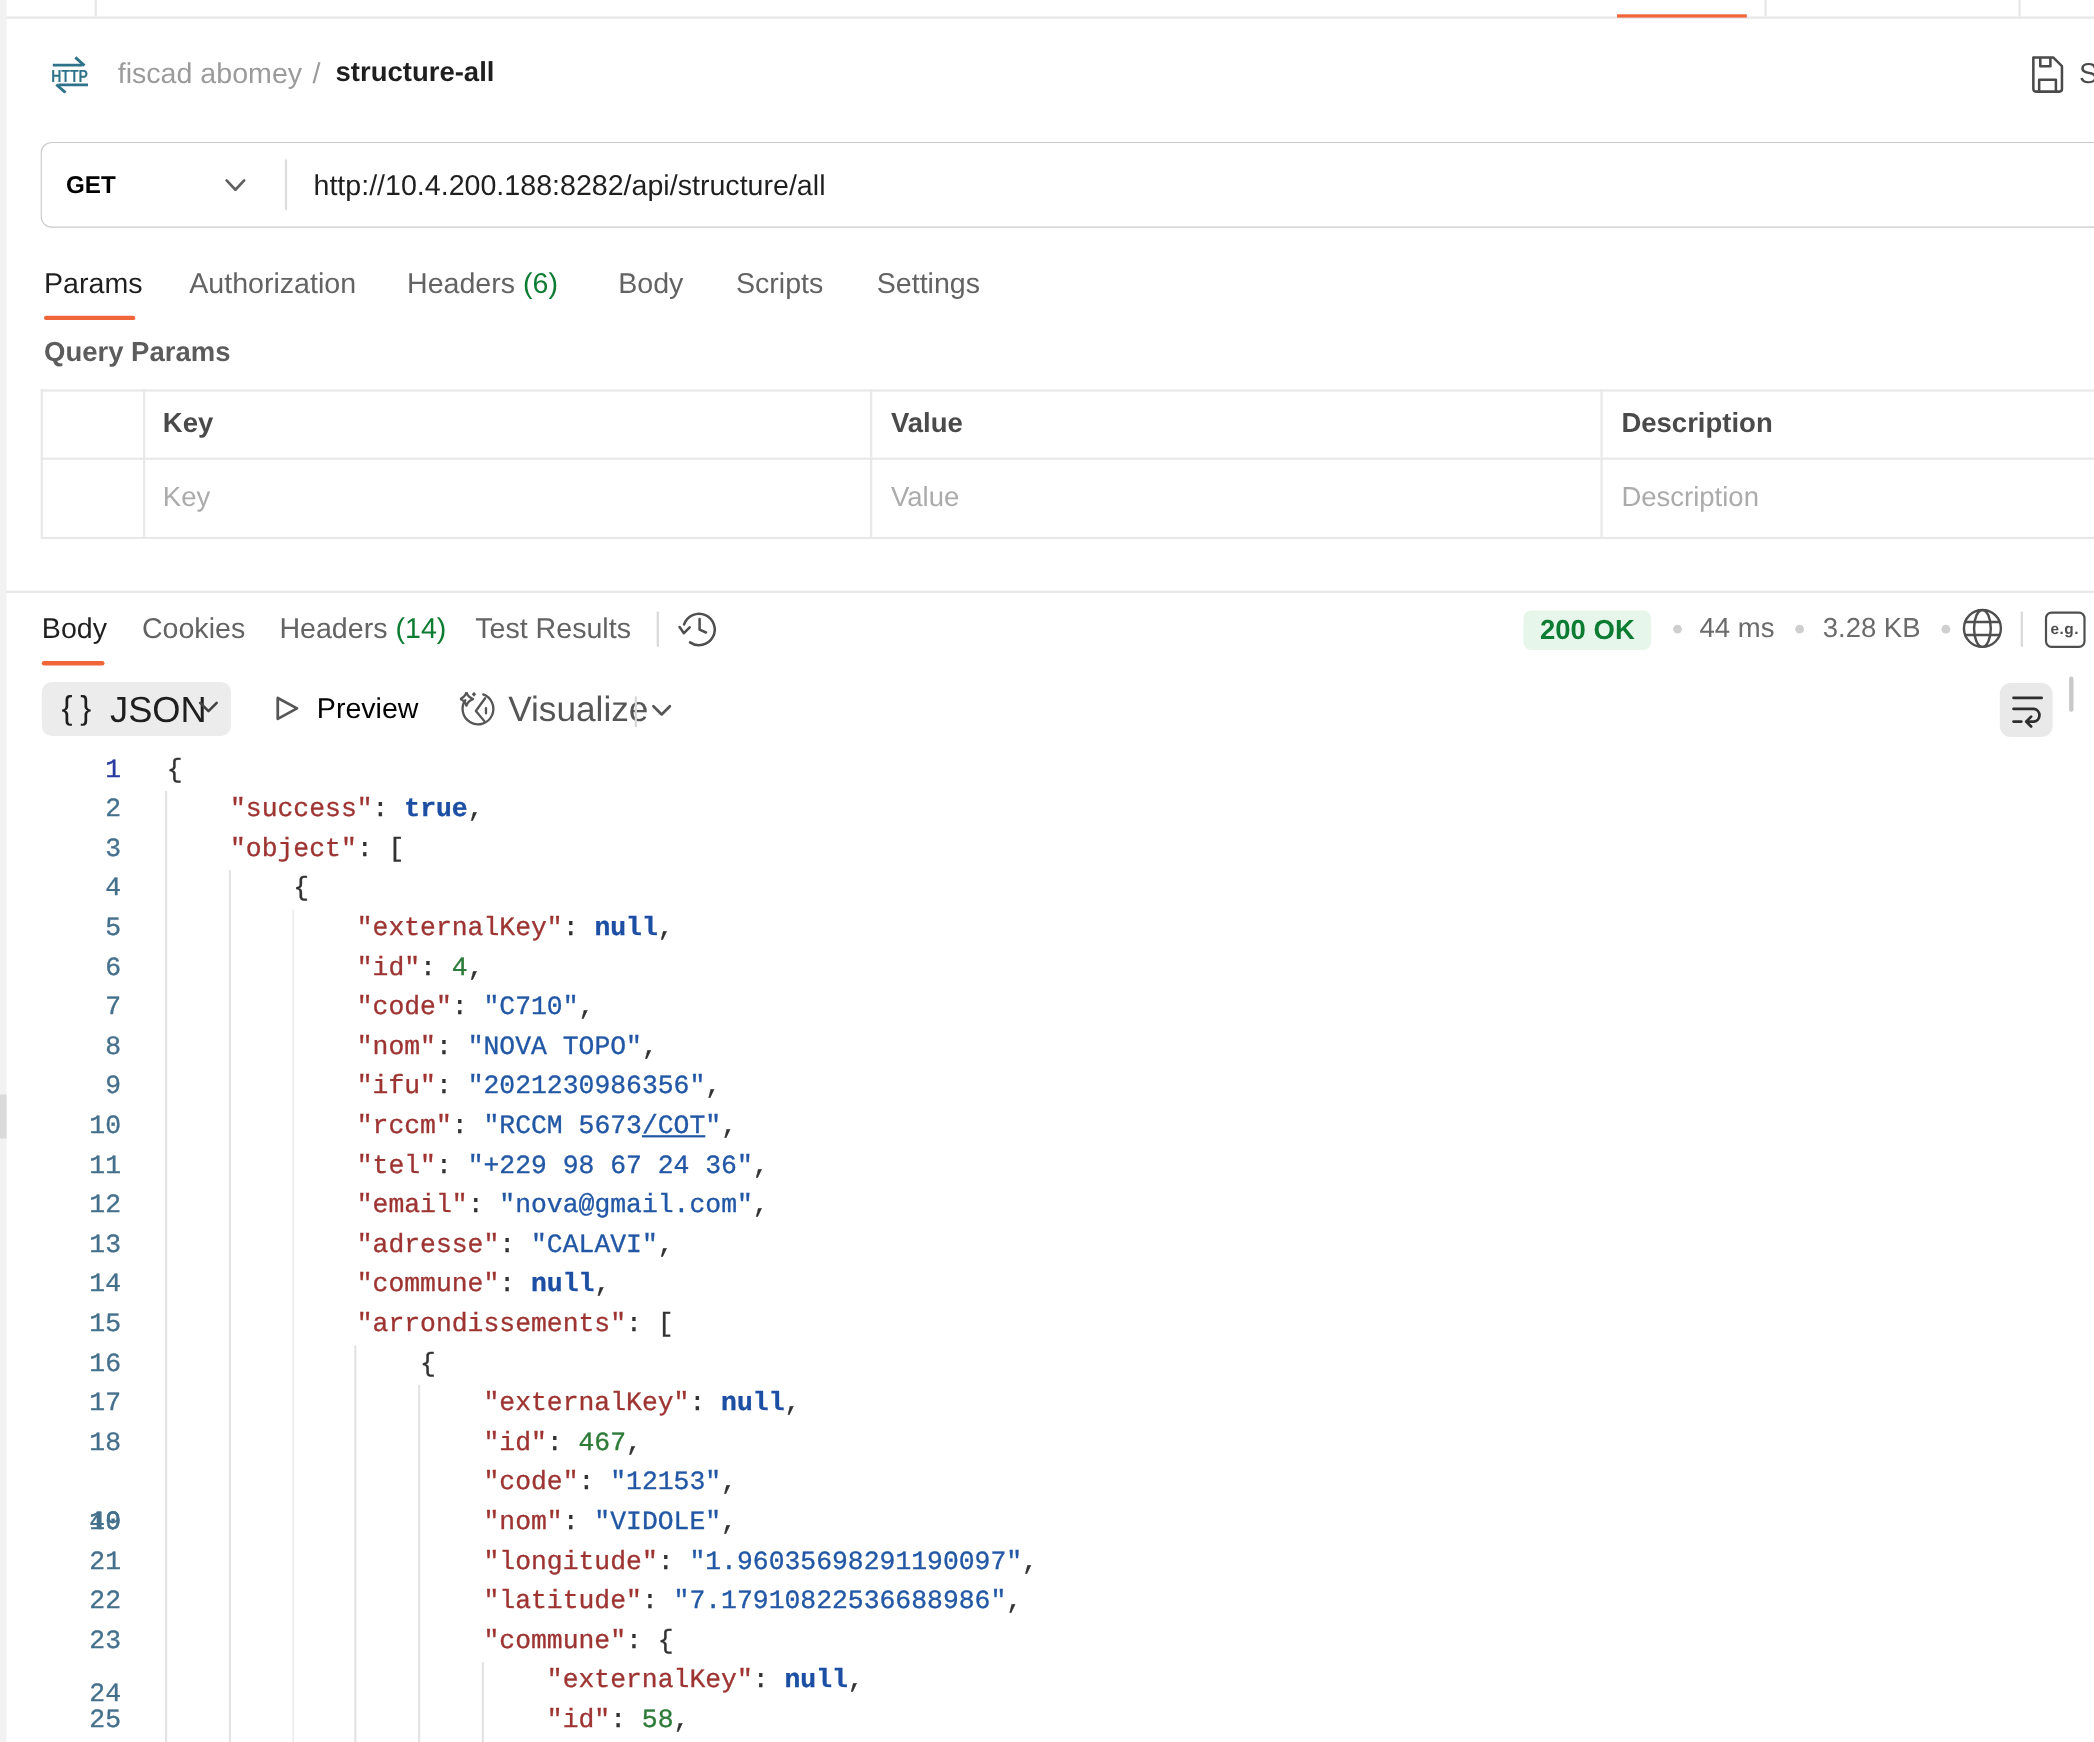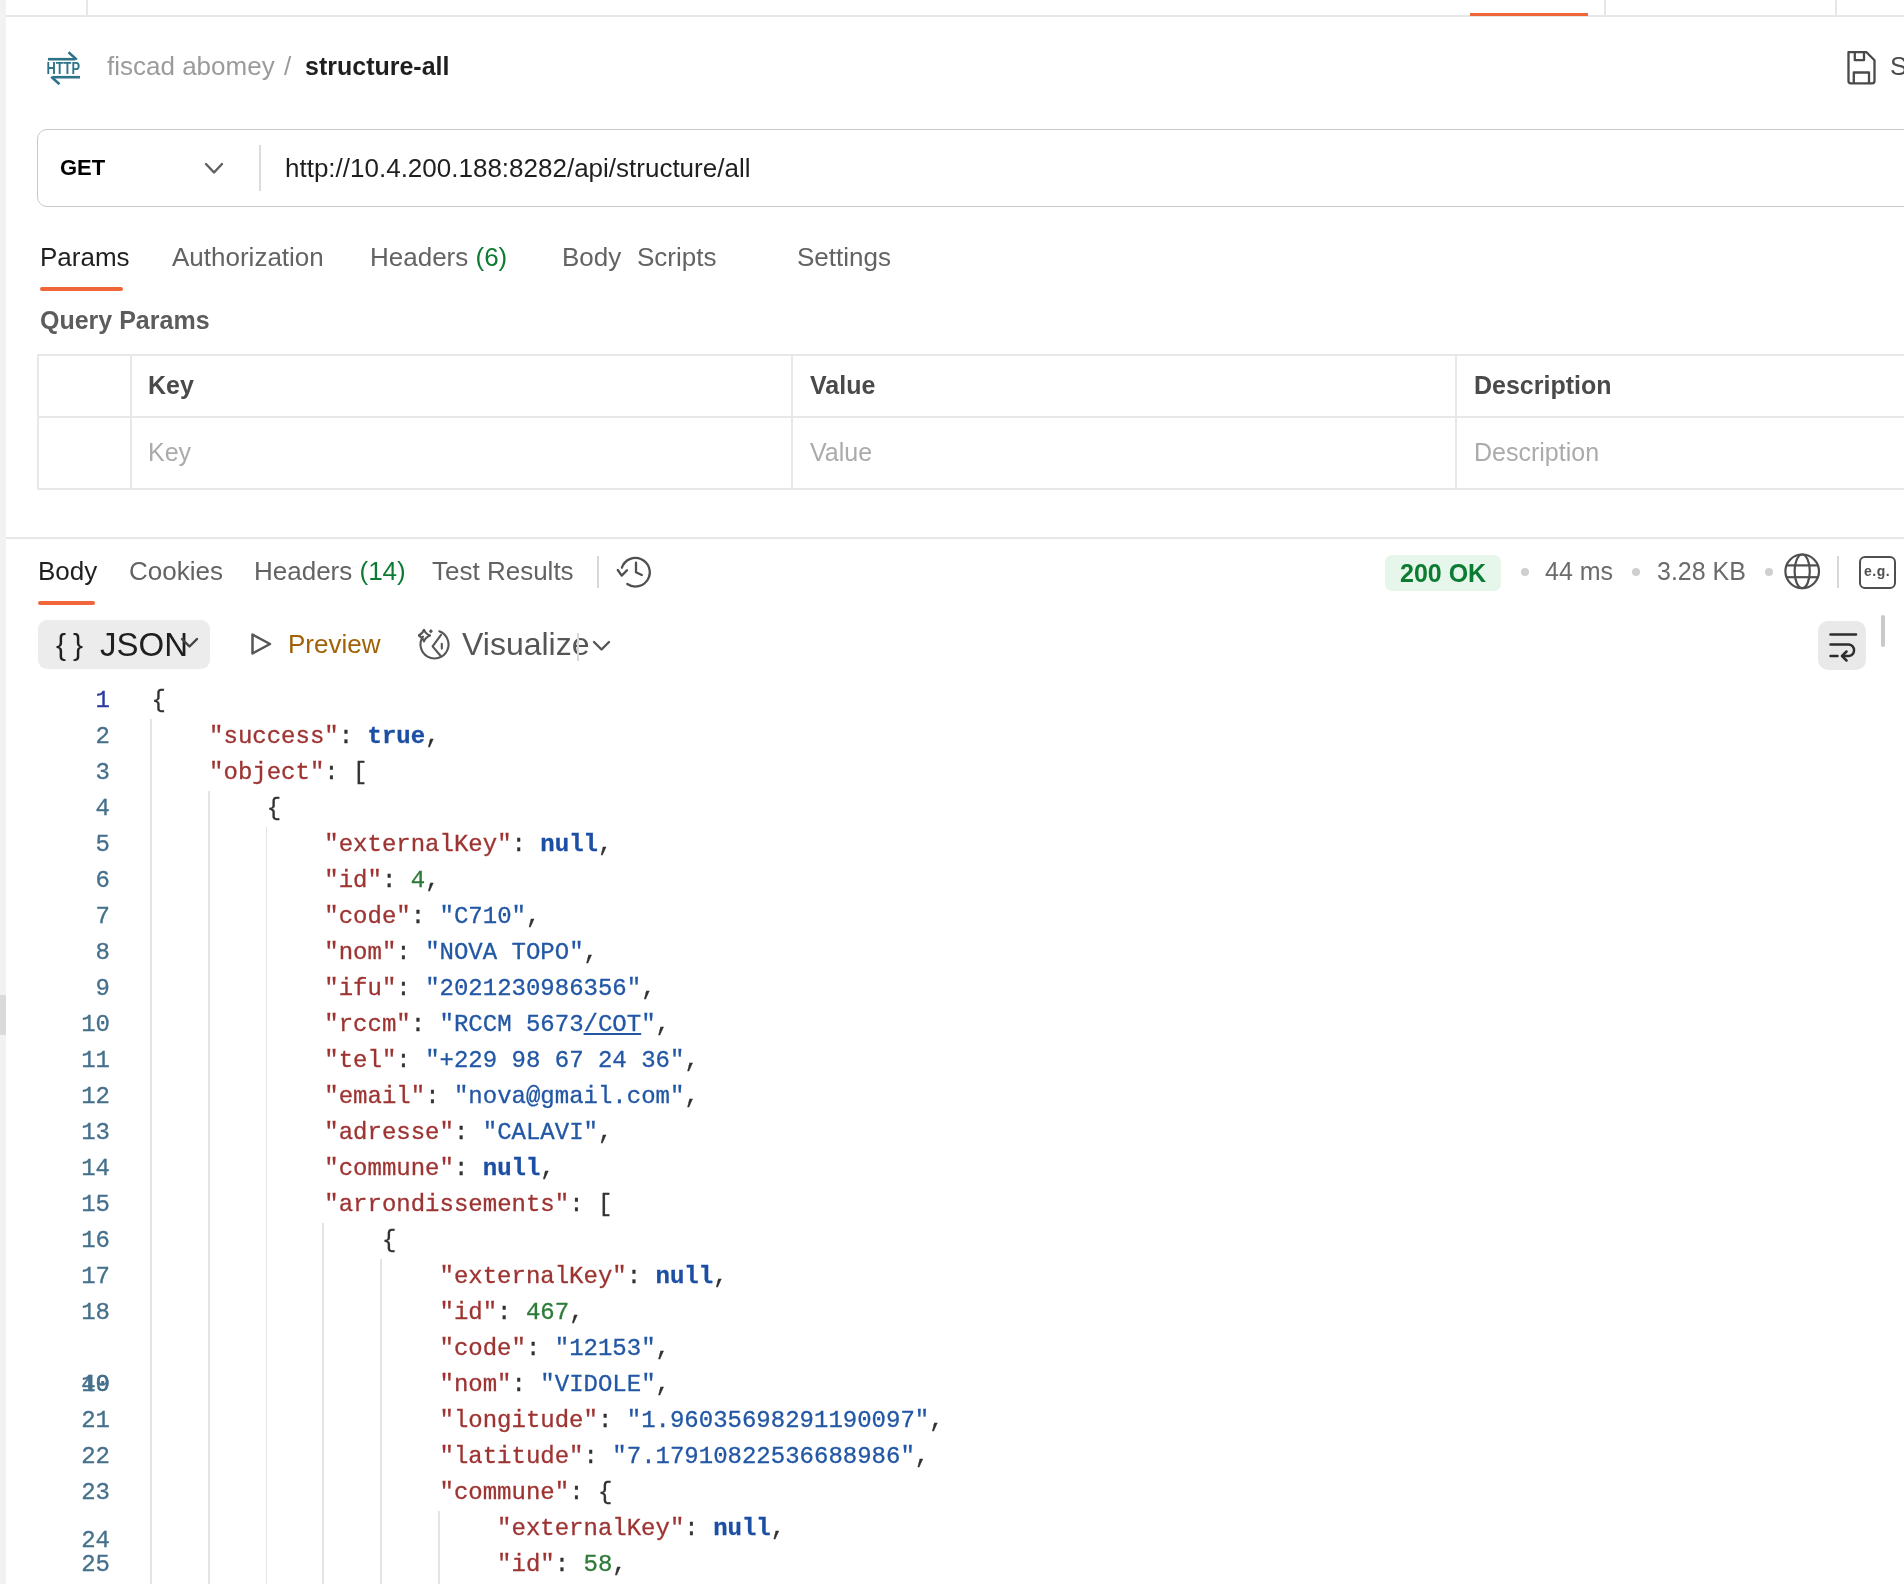--- a/index.html
+++ b/index.html
@@ -58,21 +58,21 @@
   <svg class="abs" style="left:204px;top:162px;" width="20" height="13" viewBox="0 0 20 13">
     <polyline points="2,2 10,10.5 18,2" fill="none" stroke="#5f5f5f" stroke-width="2.4" stroke-linecap="round" stroke-linejoin="round"></polyline>
   </svg>
   <div class="abs" style="left:259px;top:145px;width:1.5px;height:46px;background:#dcdcdc;"></div>
   <div class="t" style="left:285px;top:150px;font-size:26px;color:#1f1f1f;">http://10.4.200.188:8282/api/structure/all</div>
 
   <div class="t" style="left:40px;top:239px;font-size:26px;color:#1f1f1f;">Params</div>
   <div class="t" style="left:172px;top:239px;font-size:26px;color:#636363;">Authorization</div>
   <div class="t" style="left:370px;top:239px;font-size:26px;color:#636363;">Headers <span style="color:#0d7c33;">(6)</span></div>
   <div class="t" style="left:562px;top:239px;font-size:26px;color:#636363;">Body</div>
-  <div class="t" style="left:637px;top:239px;font-size:26px;color:#636363;">Scripts</div>
+  <div class="t" style="left:669px;top:239px;font-size:26px;color:#636363;">Scripts</div>
   <div class="t" style="left:797px;top:239px;font-size:26px;color:#636363;">Settings</div>
   <div class="abs" style="left:40px;top:287px;width:83px;height:3.5px;background:#f0653a;border-radius:2px;"></div>
   <div class="t" style="left:40px;top:302px;font-size:25px;font-weight:bold;color:#5c5c5c;">Query Params</div>
 
   <div class="hline" style="left:37px;top:354px;width:1867px;background:#e8e8e8;"></div>
   <div class="hline" style="left:37px;top:416px;width:1867px;background:#e8e8e8;"></div>
   <div class="hline" style="left:37px;top:488px;width:1867px;background:#e8e8e8;"></div>
   <div class="vline" style="left:37px;top:354px;height:134px;background:#e8e8e8;"></div>
   <div class="vline" style="left:130px;top:354px;height:134px;background:#e8e8e8;"></div>
   <div class="vline" style="left:791px;top:354px;height:134px;background:#e8e8e8;"></div>
@@ -119,21 +119,21 @@
 
   <div class="abs" style="left:38px;top:620px;width:172px;height:49px;background:#ececec;border-radius:9px;"></div>
   <div class="t" style="left:56px;top:627px;font-size:30px;color:#1f1f1f;letter-spacing:7px;">{}</div>
   <div class="t" style="left:100px;top:627px;font-size:33px;color:#1f1f1f;">JSON</div>
   <svg class="abs" style="left:180px;top:637px;" width="19" height="12" viewBox="0 0 19 12">
     <polyline points="2,2 9.5,9.5 17,2" fill="none" stroke="#444" stroke-width="2.4" stroke-linecap="round" stroke-linejoin="round"></polyline>
   </svg>
   <svg class="abs" style="left:250px;top:632px;" width="23" height="24" viewBox="0 0 23 24">
     <path d="M2.5 2.5 L20 12 L2.5 21.5 Z" fill="none" stroke="#565656" stroke-width="2.5" stroke-linejoin="round"></path>
   </svg>
-  <div class="t" style="left:288px;top:626px;font-size:26px;color:#a16207;">Preview</div>
+  <div class="t" style="left:288px;top:626px;font-size:26px;color:#000000;">Preview</div>
   <svg class="abs" style="left:418px;top:629px;" width="34" height="33" viewBox="0 0 34 33">
     <g stroke="#565656" stroke-width="2.1" fill="none" stroke-linecap="round" stroke-linejoin="round">
       <path d="M21.3 2.3 A14 14 0 1 1 5.0 7.5"></path>
       <path d="M23.0 5.8 L14.6 17.4 L22.5 26.8"></path>
       <path d="M23.8 14.8 V19.6"></path>
       <path d="M6 0.5 Q7.3 4.7 12 6.5 Q7.3 8.3 6 12.5 Q4.7 8.3 0.5 6.5 Q4.7 4.7 6 0.5 Z"></path>
     </g>
     <path d="M12.9 0 L14.9 2.2 L12.9 4.4 L10.9 2.2 Z" fill="#565656"></path>
   </svg>
   <div class="t" style="left:462px;top:626px;font-size:32px;color:#565656;">Visualize</div>

